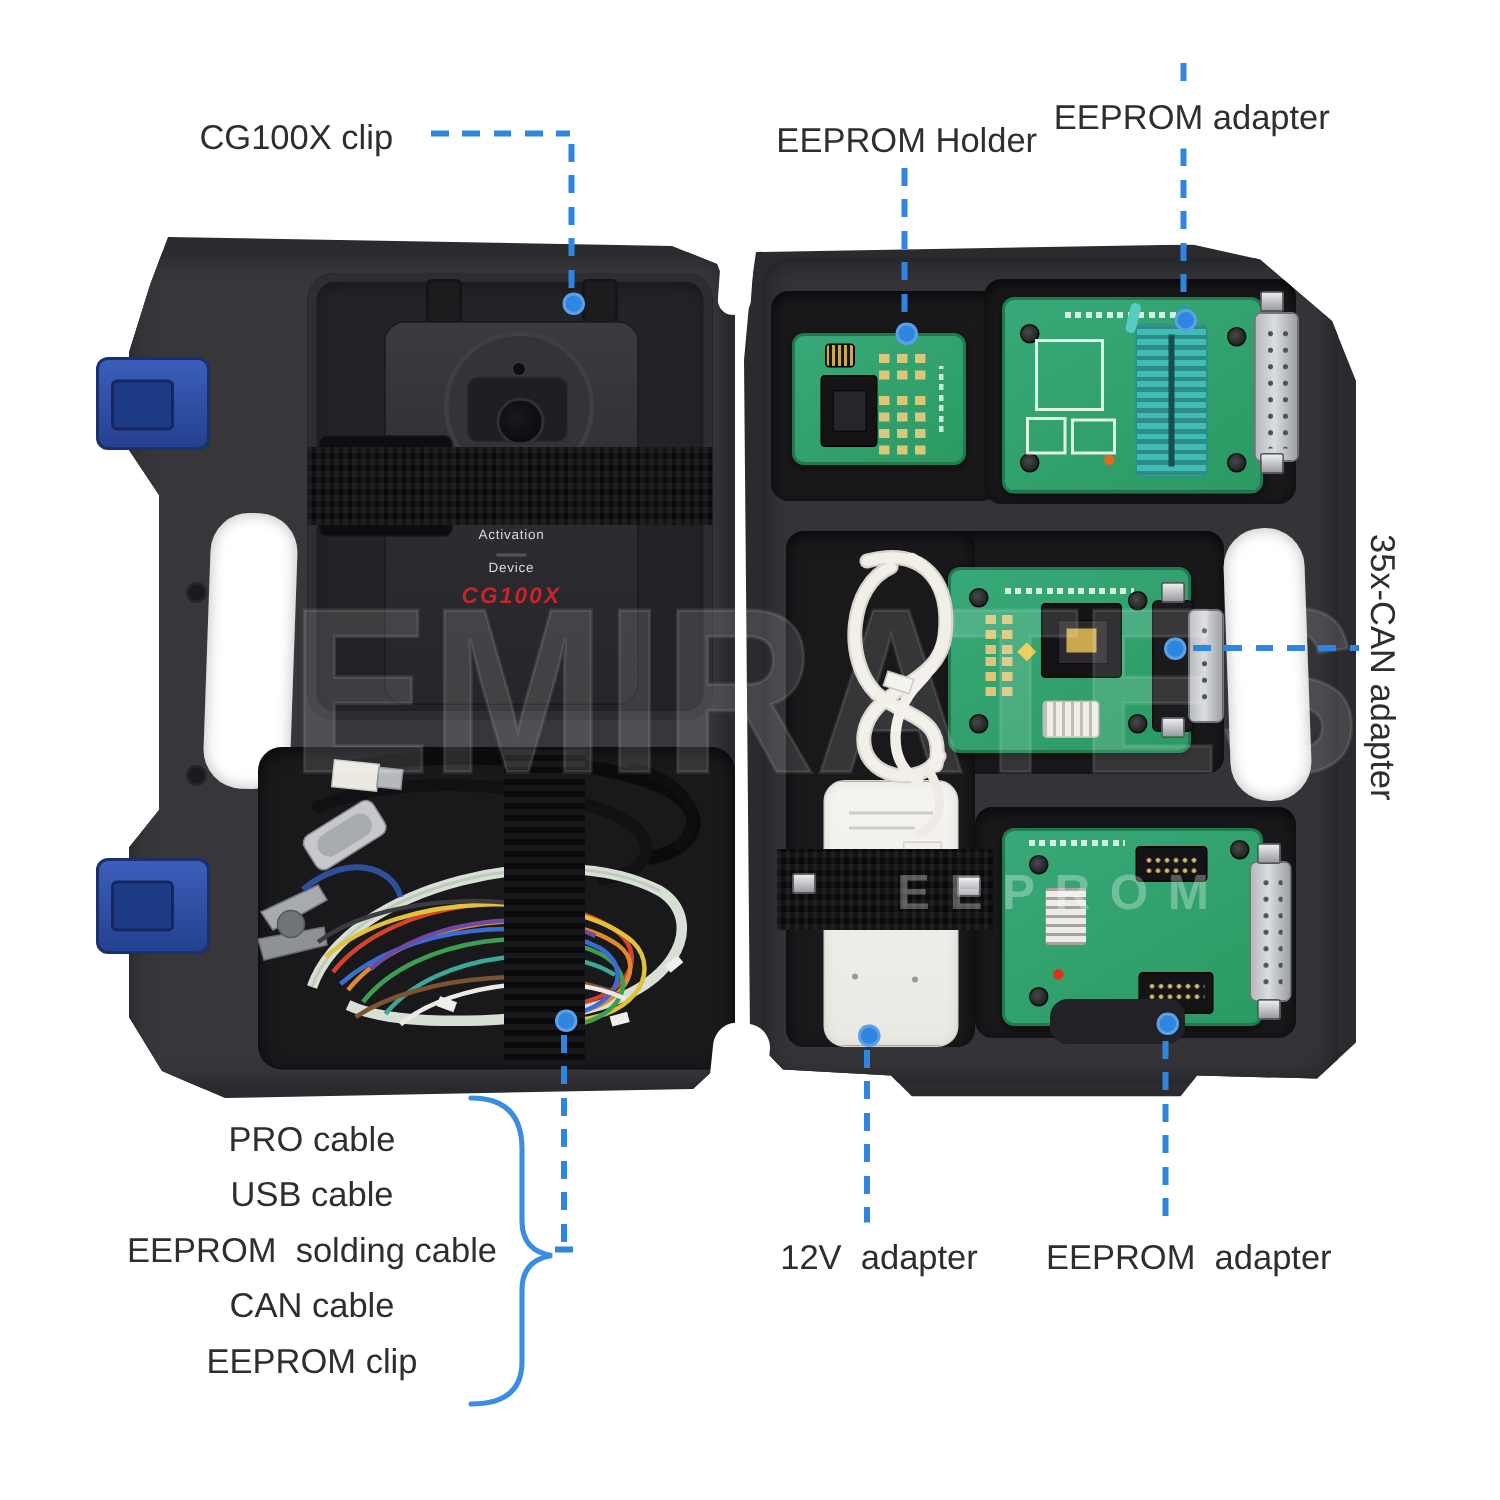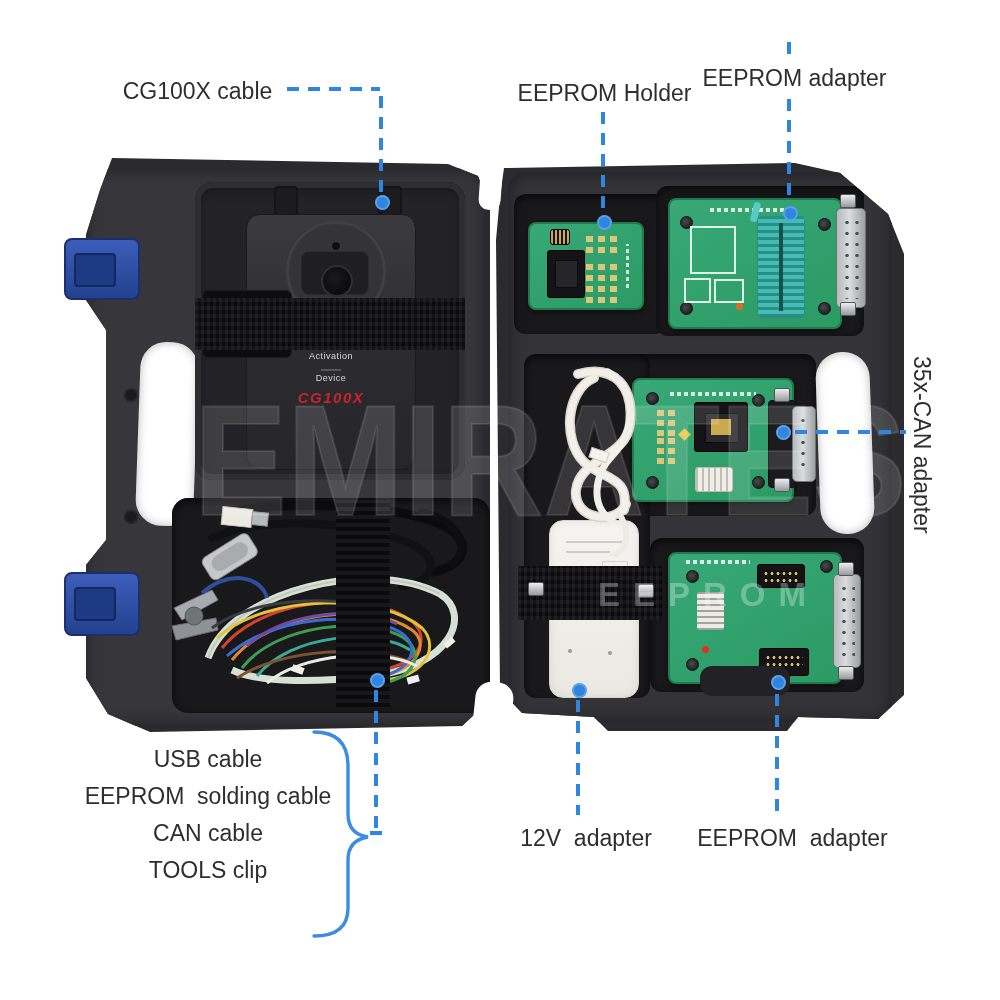--- a/index.html
+++ b/index.html
@@ -104,21 +104,21 @@
 <body>
 
 <div class="stage">
 
   <div class="case-left">
     <div class="panel" style="left:22px;top:16px;width:402px;height:558px;"></div>
     <div class="handle-hole" style="left:76px;top:190px;width:58px;height:184px;transform:rotate(2deg);"></div>
     <div class="screwdot" style="left:62px;top:236px;"></div>
     <div class="screwdot" style="left:62px;top:358px;"></div>
 
-    <div class="tray" style="left:133px;top:30px;width:270px;height:298px;">
+    <div class="tray" style="left:143px;top:30px;width:270px;height:298px;">
       <div class="vent" style="left:79px;top:4px;"></div>
       <div class="vent" style="left:183px;top:4px;"></div>
 
       <div class="cgdev" style="left:51px;top:32px;width:168px;height:254px;">
         <div class="boss"></div>
         <div class="boss-inner"></div>
         <div class="boss-hole"></div>
         <div class="tinyscrew" style="left:84px;top:26px;"></div>
         <div class="tinyscrew" style="left:84px;top:92px;"></div>
         <div class="devtxt t-small" style="top:136px;">Activation</div>
@@ -319,28 +319,29 @@
   <div class="dot" style="left:572px;top:683px;"></div>
   <div class="dashv" style="left:576px;top:700px;height:115px;"></div>
 
   <div class="dot" style="left:771px;top:675px;"></div>
   <div class="dashv" style="left:775px;top:694px;height:120px;"></div>
 
   <svg class="abs" style="left:296px;top:726px;z-index:9;" width="100" height="216" viewBox="0 0 100 216">
     <path d="M18,6 Q52,6 52,40 L52,88 Q52,108 72,111 Q52,114 52,134 L52,182 Q52,210 18,210" stroke="#3b8de2" stroke-width="3.4" fill="none" stroke-linecap="round"></path>
   </svg>
 
-  <div class="lbl" style="left:95px;top:78px;width:205px;">CG100X cable</div>
+  <div class="lbl" style="left:95px;top:78px;width:205px;">CG100X clip</div>
   <div class="lbl" style="left:502px;top:80px;width:205px;">EEPROM Holder</div>
   <div class="lbl" style="left:692px;top:65px;width:205px;">EEPROM adapter</div>
   <div class="lbl-rot" style="left:908px;top:356px;">35x-CAN adapter</div>
 
   <div class="cable-list">
+    <div>PRO cable</div>
     <div>USB cable</div>
     <div>EEPROM  solding cable</div>
     <div>CAN cable</div>
-    <div>TOOLS clip</div>
+    <div>EEPROM clip</div>
   </div>
 
   <div class="lbl" style="left:486px;top:825px;width:200px;">12V  adapter</div>
   <div class="lbl" style="left:690px;top:825px;width:205px;">EEPROM  adapter</div>
 
 </div>
 
 </body></html>

